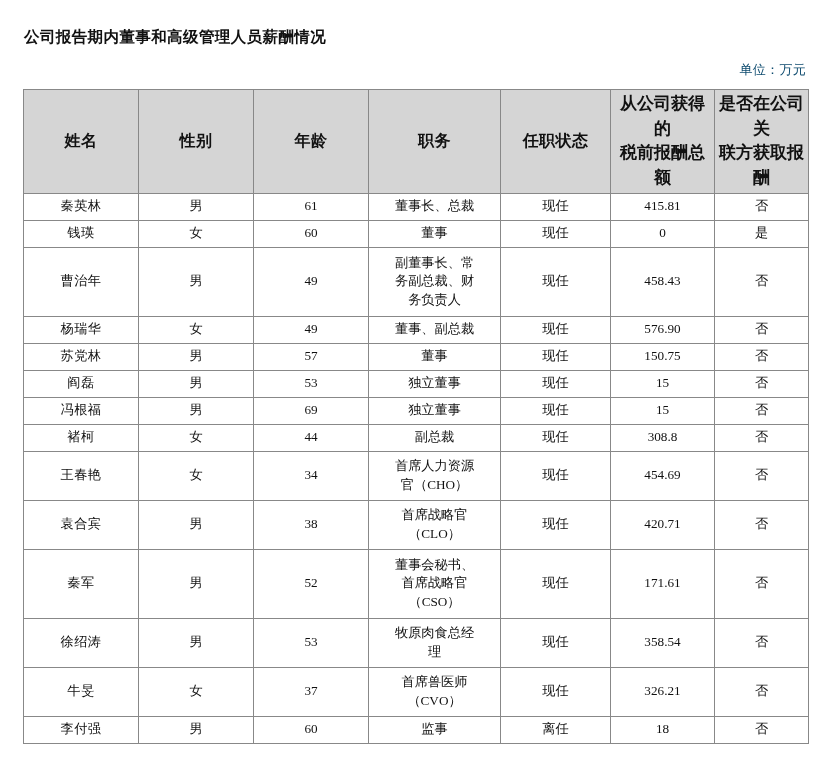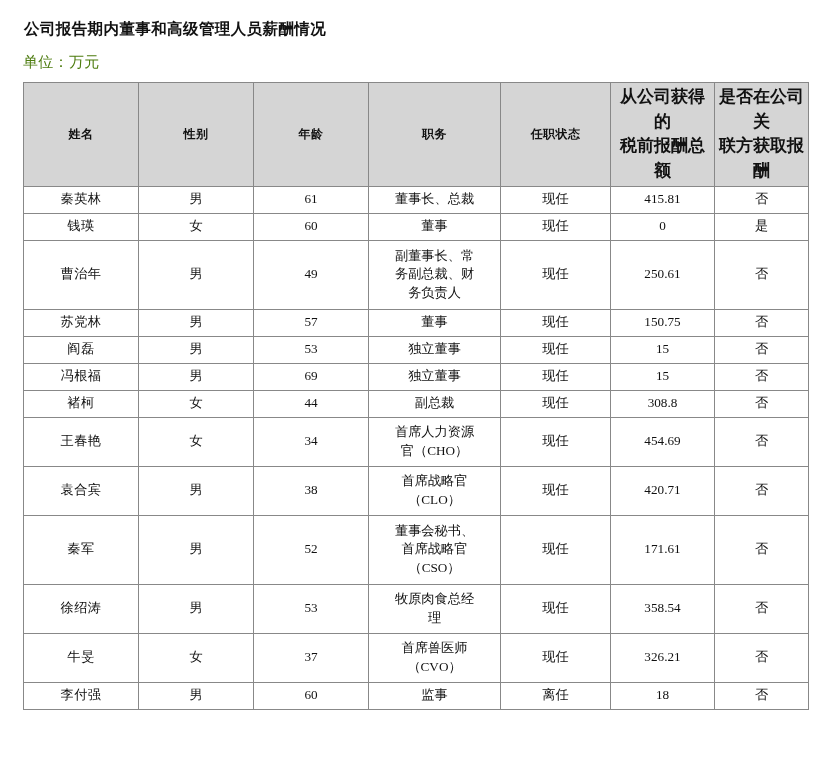--- a/index.html
+++ b/index.html
@@ -13,37 +13,37 @@
     font-family: "Liberation Serif", "DejaVu Serif", serif;
     color: #1a1a1a;
     -webkit-font-smoothing: antialiased;
     overflow: hidden;
   }
   #page {
     position: relative;
     width: 831px;
     height: 761px;
     box-sizing: border-box;
-    padding: 0 23px;
+    padding: 8px 23px;
   }
   .doc-title {
     font-size: 15.5px;
     font-weight: 700;
     letter-spacing: 0.4px;
     padding-top: 19px;
     padding-left: 1px;
     color: #111111;
     line-height: 1.3;
   }
   .unit-line {
-    text-align: left;
-    font-size: 15px;
+    text-align: right;
+    font-size: 13px;
     padding-top: 14px;
     padding-right: 2px;
-    color: #4d7c0f;
+    color: #0c4a6e;
     letter-spacing: 0.3px;
   }
   table.comp-table {
     margin-top: 10px;
     border-collapse: collapse;
     width: 785px;
     table-layout: fixed;
     font-size: 13.2px;
     color: #111111;
   }
@@ -61,21 +61,21 @@
     padding: 2px 4px;
     text-align: center;
     vertical-align: middle;
     line-height: 1.42;
     white-space: pre-line;
   }
   table.comp-table thead th {
     background: #d5d5d5;
     font-weight: 700;
     height: 52px;
-    font-size: 12px;
+    font-size: 16px;
     letter-spacing: 0.4px;
   }
   table.comp-table thead th.hdr-wrap {
     font-size: 17px;
     letter-spacing: 0;
     line-height: 1.45;
   }
   table.comp-table tbody td {
     background: #ffffff;
   }
@@ -144,21 +144,30 @@
           <td class="cell-rel">是</td>
         </tr>
         <tr class="data-row tall-3">
           <td class="cell-name">曹治年</td>
           <td class="cell-gender">男</td>
           <td class="cell-age">49</td>
           <td class="cell-title">副董事长、常
 务副总裁、财
 务负责人</td>
           <td class="cell-status">现任</td>
-          <td class="cell-pay">250.61</td>
+          <td class="cell-pay">458.43</td>
+          <td class="cell-rel">否</td>
+        </tr>
+        <tr class="data-row ">
+          <td class="cell-name">杨瑞华</td>
+          <td class="cell-gender">女</td>
+          <td class="cell-age">49</td>
+          <td class="cell-title">董事、副总裁</td>
+          <td class="cell-status">现任</td>
+          <td class="cell-pay">576.90</td>
           <td class="cell-rel">否</td>
         </tr>
         <tr class="data-row ">
           <td class="cell-name">苏党林</td>
           <td class="cell-gender">男</td>
           <td class="cell-age">57</td>
           <td class="cell-title">董事</td>
           <td class="cell-status">现任</td>
           <td class="cell-pay">150.75</td>
           <td class="cell-rel">否</td>

